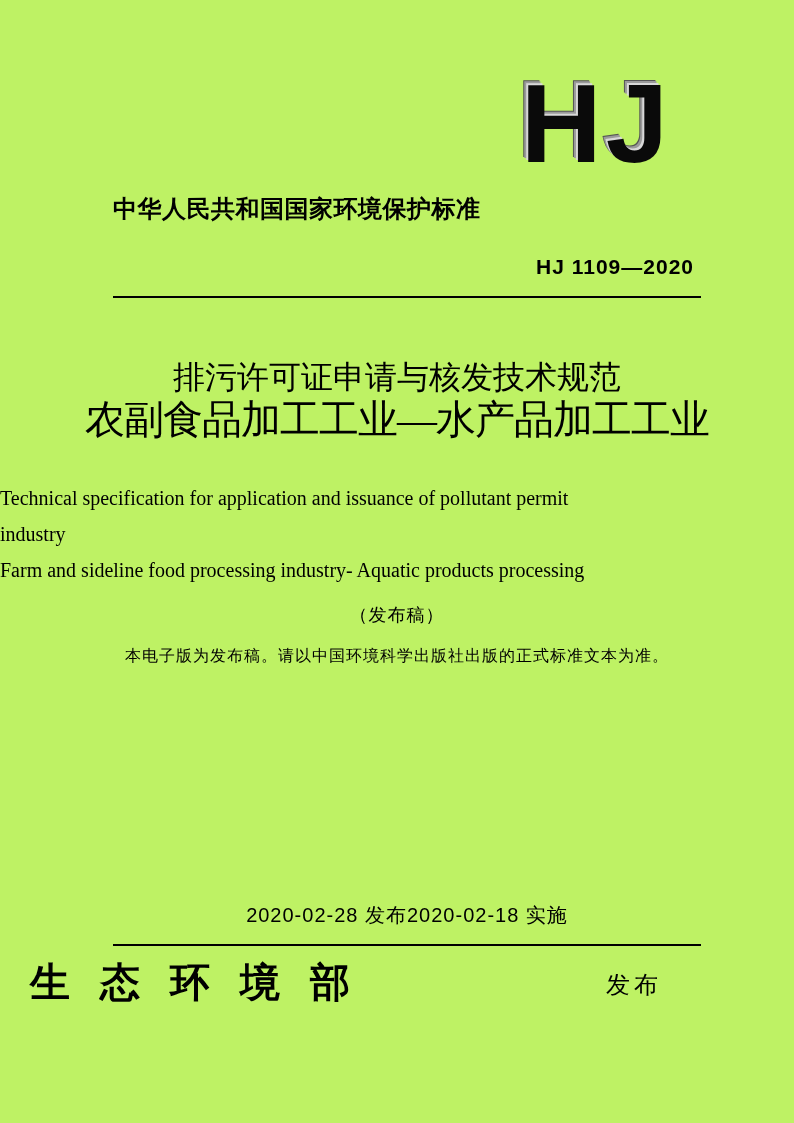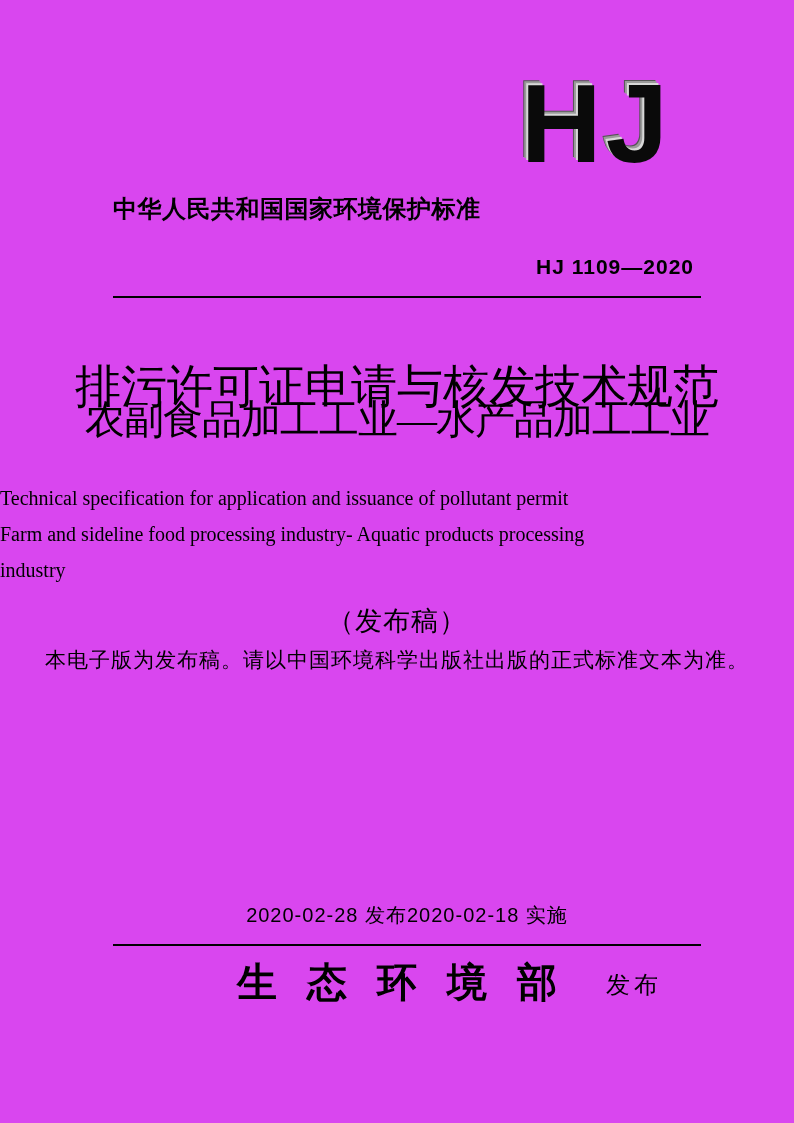--- a/index.html
+++ b/index.html
@@ -1,21 +1,21 @@
 <!DOCTYPE html>
 <html><head>
 <meta charset="utf-8">
 <style>
   html, body { margin: 0; padding: 0; background: #e8e8e8; }
   .page {
     position: relative;
     width: 794px;
     height: 1123px;
     margin: 0 auto;
-    background: #d946ef;
+    background: #bef264;
     color: #000000;
     font-family: "Liberation Sans", sans-serif;
     overflow: hidden;
   }
 
   
   .hj-logo {
     position: absolute;
     top: 68px;
     right: 122px;
@@ -65,21 +65,21 @@
   }
   .rule-top { top: 296px; }
   .rule-bottom { top: 944px; }
 
   .title-cn-1 {
     position: absolute;
     top: 356px;
     left: 0;
     width: 100%;
     text-align: center;
-    font-size: 46px;
+    font-size: 32px;
     font-weight: 500;
     letter-spacing: 0px;
     font-family: "Liberation Serif", serif;
   }
   .title-cn-2 {
     position: absolute;
     top: 392px;
     left: 0;
     width: 100%;
     text-align: center;
@@ -99,31 +99,31 @@
     line-height: 36px;
     font-weight: 500;
   }
 
   .draft-label {
     position: absolute;
     top: 603px;
     left: 0;
     width: 100%;
     text-align: center;
-    font-size: 27px;
+    font-size: 18px;
     letter-spacing: 1px;
   }
 
   .draft-note {
     position: absolute;
     top: 646px;
     left: 0;
     width: 100%;
     text-align: center;
-    font-size: 21px;
+    font-size: 16px;
     letter-spacing: 1px;
   }
 
   .date-row {
     position: absolute;
     top: 902px;
     left: 113px;
     width: 588px;
     display: flex;
     justify-content: center;
@@ -135,21 +135,20 @@
     position: absolute;
     top: 955px;
     left: 0;
     width: 100%;
     height: 60px;
   }
   .issuer-name {
     position: absolute;
     left: 0;
     width: 100%;
-    text-align: center;
     font-size: 40px;
     font-weight: bold;
     letter-spacing: 30px;
     padding-left: 30px; 
     box-sizing: border-box;
     font-family: "Liberation Sans", sans-serif;
   }
   .issuer-publish {
     position: absolute;
     top: 14px;
@@ -171,22 +170,22 @@
 
   <div class="std-number">HJ 1109—2020</div>
 
   <hr class="rule rule-top">
 
   <div class="title-cn-1">排污许可证申请与核发技术规范</div>
   <div class="title-cn-2">农副食品加工工业—水产品加工工业</div>
 
   <div class="title-en">
     <div>Technical specification for application and issuance of pollutant permit</div>
+    <div>industry</div>
     <div>Farm and sideline food processing industry- Aquatic products processing</div>
-    <div>industry</div>
   </div>
 
   <div class="draft-label">（发布稿）</div>
 
   <div class="draft-note">本电子版为发布稿。请以中国环境科学出版社出版的正式标准文本为准。</div>
 
   <div class="date-row">
     <span>2020-02-28 发布</span>
     <span>2020-02-18 实施</span>
   </div>

